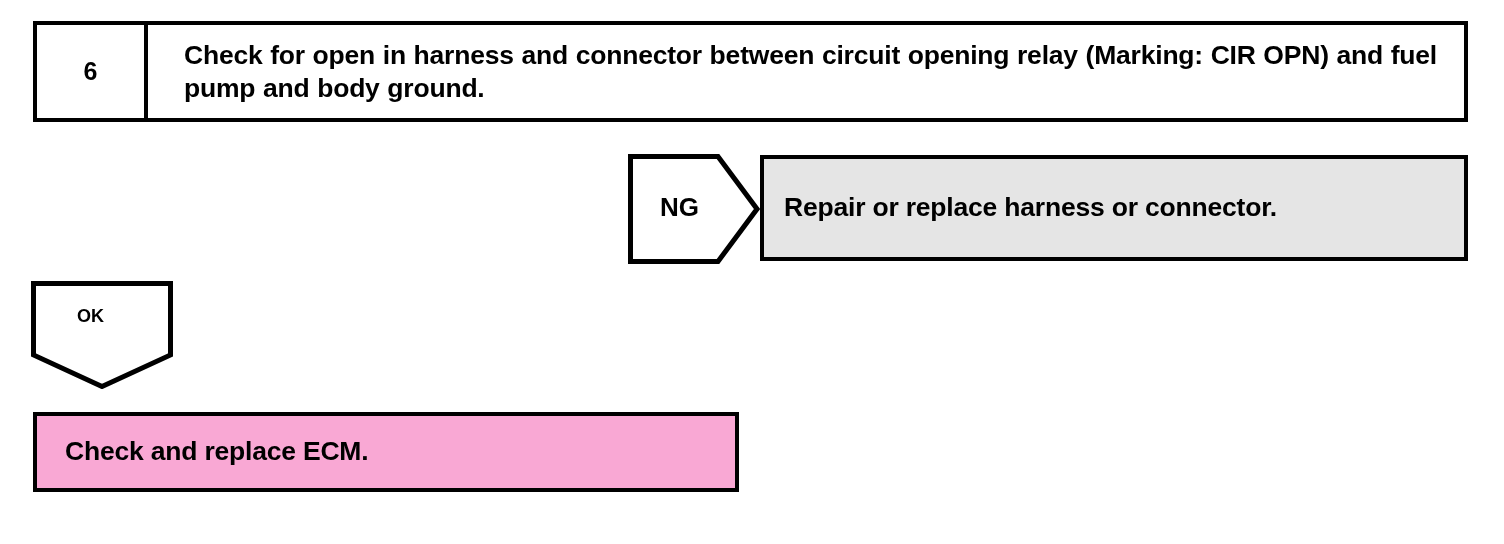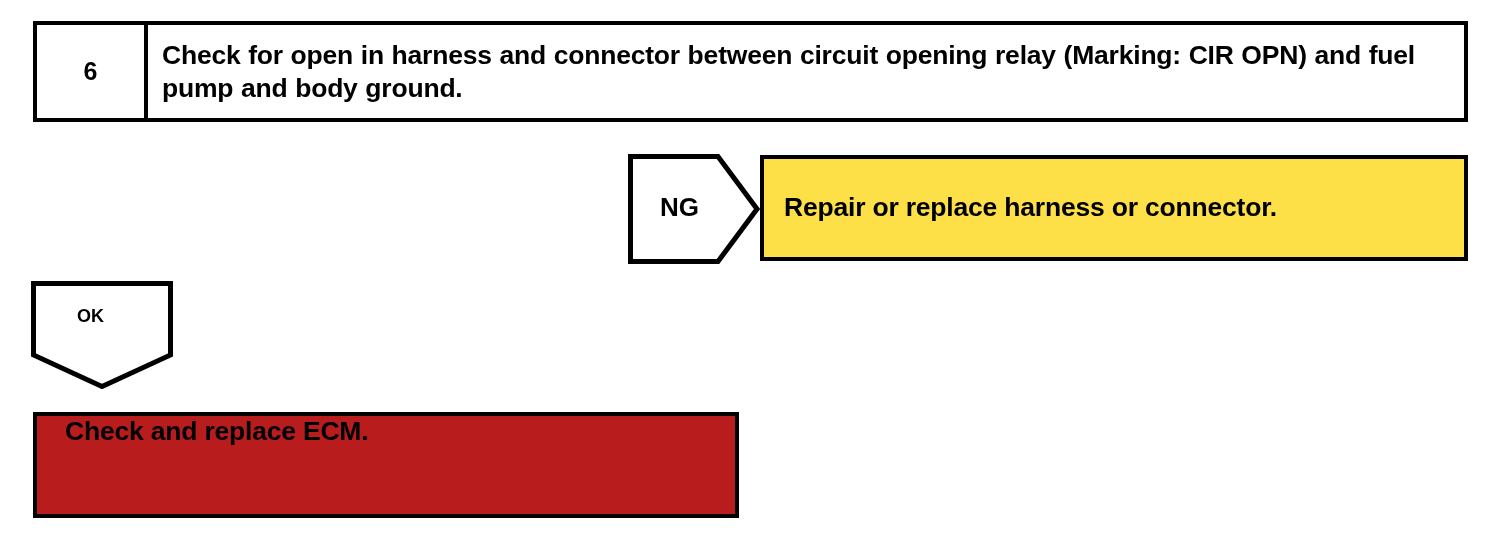--- a/index.html
+++ b/index.html
@@ -61,20 +61,21 @@
     padding-left: 14px;
     padding-right: 8px;
     box-sizing: border-box;
   }
   .step-text-cell .txt {
     font-size: 26.5px;
     font-weight: bold;
     line-height: 1.21;
     letter-spacing: -0.2px;
     word-spacing: 0.5px;
+    margin-left: 22px;
   }
 
   
   .ng-pentagon {
     position: absolute;
     left: 628px;
     top: 154px;
     width: 132px;
     height: 110px;
   }
@@ -96,21 +97,21 @@
 
   
   .repair-box {
     position: absolute;
     left: 760px;
     top: 155px;
     width: 708px;
     height: 106px;
     border: 4px solid #000;
     box-sizing: border-box;
-    background: #fde047;
+    background: #e5e5e5;
     display: flex;
     align-items: center;
     padding-left: 20px;
     box-sizing: border-box;
   }
   .repair-box .txt {
     font-size: 26.5px;
     font-weight: bold;
     line-height: 1.2;
     letter-spacing: -0.2px;
@@ -138,26 +139,26 @@
     line-height: 1;
     letter-spacing: 0px;
   }
 
   
   .result-box {
     position: absolute;
     left: 33px;
     top: 412px;
     width: 706px;
-    height: 106px;
+    height: 80px;
     border: 4px solid #000;
     box-sizing: border-box;
-    background: #b91c1c;
-    display: flex;
-    align-items: flex-start;
+    background: #f9a8d4;
+    display: flex;
+    align-items: center;
     padding-left: 28px;
     box-sizing: border-box;
   }
   .result-box .txt {
     font-size: 26.5px;
     font-weight: bold;
     line-height: 1.2;
     letter-spacing: -0.2px;
   }
 </style>

